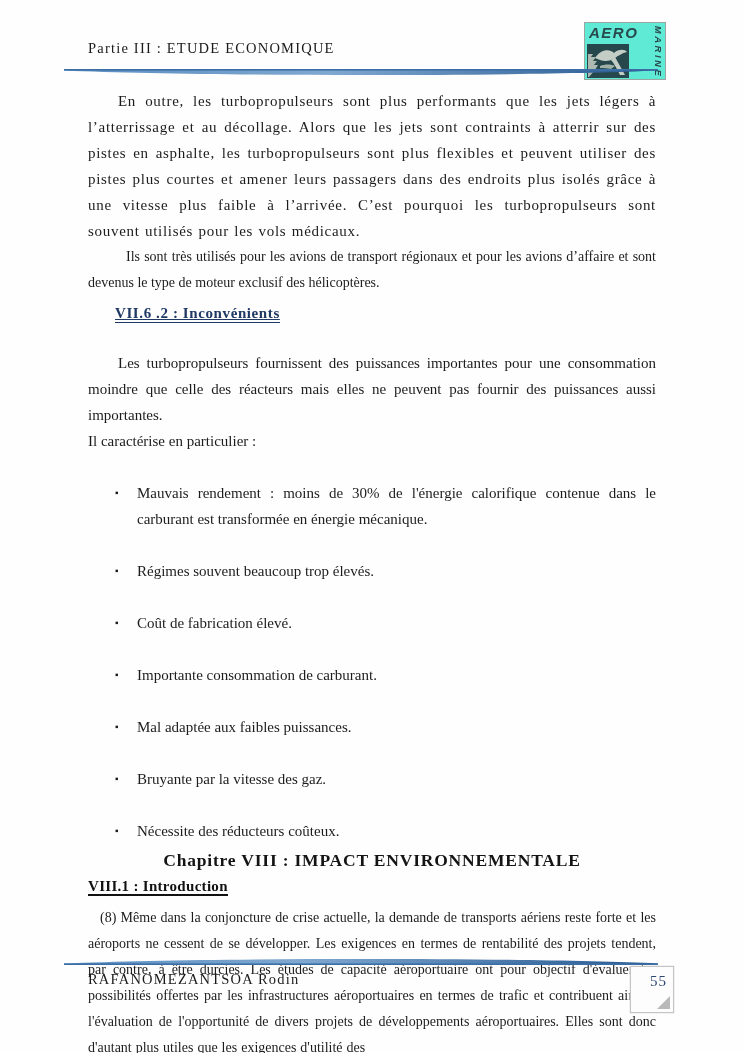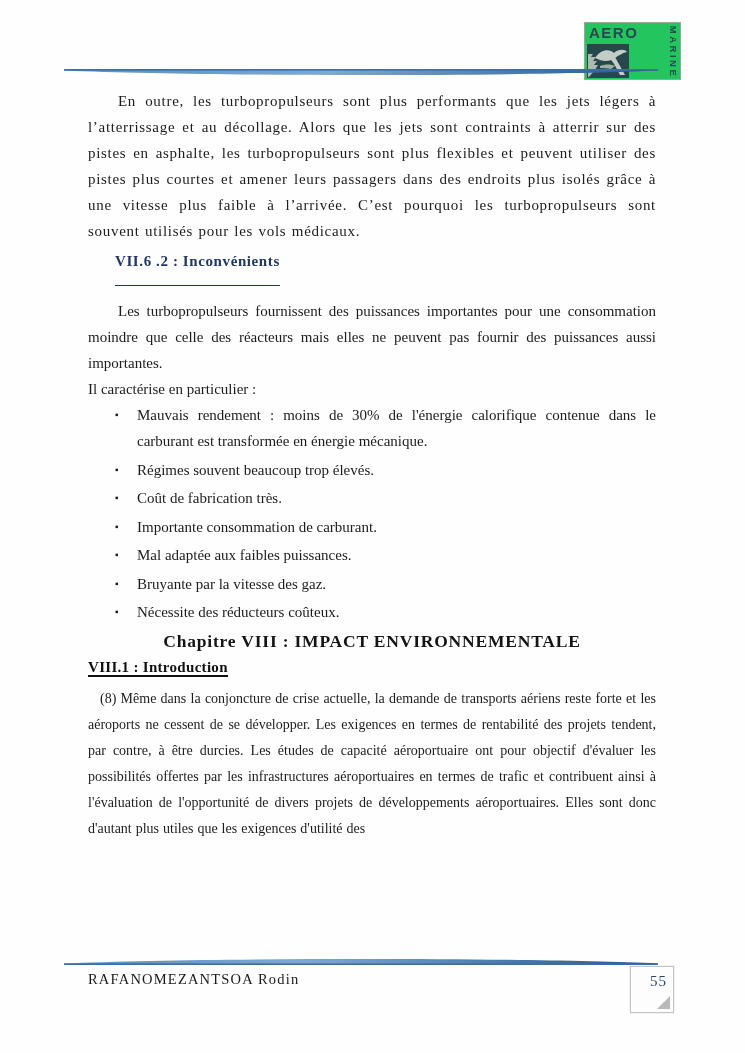--- a/index.html
+++ b/index.html
@@ -18,22 +18,22 @@
     position:absolute; left:88px; top:40px;
     font-size:14.5px; letter-spacing:1.2px; color:#1a1a1a;
     white-space:nowrap;
   }
   .divider { position:absolute; left:64px; width:594px; height:10px; }
   .divider-header { top:67px; }
   .divider-footer { top:957px; }
 
   
   .logo {
-    position:absolute; left:584px; top:22px; width:97px; height:58px;
-    background:#22c55e; border:1px solid #9aa79f;
+    position:absolute; left:584px; top:22px; width:82px; height:58px;
+    background:#5eead4; border:1px solid #9aa79f;font-style:italic;
   }
   .logo-aero {
     position:absolute; left:4px; top:1px;
     font-family:"Liberation Sans","DejaVu Sans",sans-serif;
     font-weight:bold; font-size:15px; letter-spacing:1.5px;
     color:#28494d;
   }
   .logo-marine-wrap {
     position:absolute; right:0; top:0; width:15px; height:58px;
   }
@@ -62,23 +62,23 @@
   .p-indent30 { text-indent:30px; }
   .p-indent38 { text-indent:38px; }
   .p-dense  { font-size:14px; letter-spacing:0; }
   .section-heading {
     margin-top:4px; margin-bottom:24px;
     margin-left:27px;
     color:#1f3864;
     font-size:15px; letter-spacing:0.6px;
     text-align:left;
   }
-  .section-heading .u { border-bottom:1px solid #1f3864; padding-bottom:16px; }
+  .section-heading .u { border-bottom:1px solid #1f3864; padding-bottom:1px;text-decoration:underline; }
   .bullets { list-style:none; margin-top:0; }
-  .bullets li { position:relative; padding-left:49px; margin-bottom:2.5px; }
+  .bullets li { position:relative; padding-left:49px; margin-bottom:2.5px;margin-top:26px; }
   .bullets li::before {
     content:"▪"; position:absolute; left:27px; top:0;
     font-size:10px; color:#1c1c1c;
   }
   .chapter-heading {
     margin-top:0;
     text-align:center;
     font-size:17.5px; letter-spacing:0.8px; color:#141414;
     text-indent:0;
   }
@@ -109,20 +109,21 @@
     width:0; height:0;
     border-left:13px solid transparent;
     border-bottom:13px solid #b9b9b9;
   }
 </style>
 </head>
 <body>
 
 <div class="page">
 
+  <div class="header-title">Partie III : ETUDE ECONOMIQUE</div>
 
   <div class="logo">
     <div class="logo-aero">AERO</div>
     <div class="logo-marine-wrap">
       <span>MARINE</span>
     </div>
     <div class="logo-bird">
       <svg viewBox="0 0 42 34" xmlns="http://www.w3.org/2000/svg">
         <rect x="0" y="0" width="42" height="34" fill="#26474b"></rect>
         <path d="M1,10 L6,10 L4,13 L9,13 L6,17 L10,17 L7,21 L11,21 L8,26 L2,33 L1,33 Z" fill="#aeb9b1"></path>
@@ -140,30 +141,31 @@
         <stop offset="0.45" stop-color="#7fa8d0"></stop>
         <stop offset="1" stop-color="#24568e"></stop>
       </linearGradient>
     </defs>
     <path d="M0,2.5 L594,2.5 L594,3.5 C460,9.5 140,9.5 0,3.5 Z" fill="url(#gradH)"></path>
     <rect x="0" y="2" width="594" height="1.6" fill="#3c6ea6"></rect>
   </svg>
 
   <div class="content">
     <p class="p-spread p-indent30">En outre, les turbopropulseurs sont plus performants que les jets légers à l’atterrissage et au décollage. Alors que les jets sont contraints à atterrir sur des pistes en asphalte, les turbopropulseurs sont plus flexibles et peuvent utiliser des pistes plus courtes et amener leurs passagers dans des endroits plus isolés grâce à une vitesse plus faible à l’arrivée. C’est pourquoi les turbopropulseurs sont souvent utilisés pour les vols médicaux.</p>
+    <p class="p-dense p-indent38">Ils sont très utilisés pour les avions de transport régionaux et pour les avions d’affaire et sont devenus le type de moteur exclusif des hélicoptères.</p>
 
     <h3 class="section-heading"><span class="u">VII.6 .2 :  Inconvénients</span></h3>
 
     <p class="p-indent30">Les turbopropulseurs fournissent des puissances importantes pour une consommation moindre que celle des réacteurs mais elles ne peuvent pas fournir des puissances aussi importantes.</p>
     <p>Il caractérise en particulier :</p>
 
     <ul class="bullets">
       <li>Mauvais rendement : moins de 30% de l'énergie calorifique contenue dans le carburant est transformée en énergie mécanique.</li>
       <li>Régimes souvent beaucoup trop élevés.</li>
-      <li>Coût de fabrication très.</li>
+      <li>Coût de fabrication élevé.</li>
       <li>Importante consommation de carburant.</li>
       <li>Mal adaptée aux faibles puissances.</li>
       <li>Bruyante par la vitesse des gaz.</li>
       <li>Nécessite des réducteurs coûteux.</li>
     </ul>
 
     <h2 class="chapter-heading">Chapitre VIII :  IMPACT ENVIRONNEMENTALE</h2>
     <h3 class="subsection-heading"><span class="u">VIII.1 :  Introduction</span></h3>
 
     <p class="p-dense p-last">(8)  Même dans la conjoncture de crise actuelle, la demande de transports aériens reste forte et les aéroports ne cessent de se développer. Les exigences en termes de rentabilité des projets tendent, par contre, à être durcies. Les études de capacité aéroportuaire ont pour objectif d'évaluer les possibilités offertes par les infrastructures aéroportuaires en termes de trafic et contribuent ainsi à l'évaluation de l'opportunité de divers projets de développements aéroportuaires. Elles sont donc d'autant plus utiles que les exigences d'utilité des</p>

